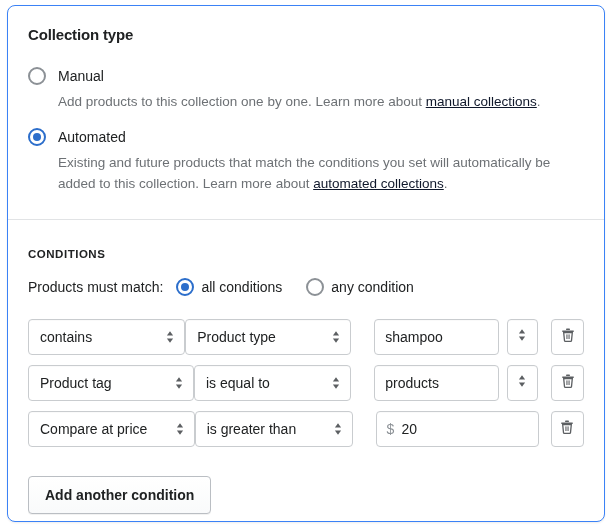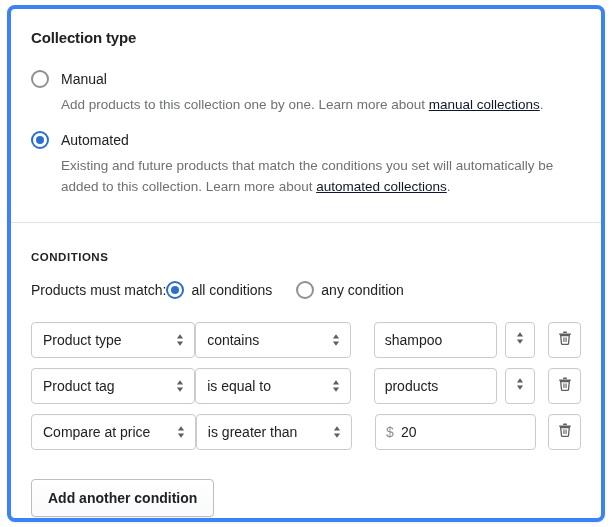--- a/index.html
+++ b/index.html
@@ -15,21 +15,21 @@
     overflow: hidden;
   }
 
   .card {
     position: absolute;
     left: 7px;
     top: 5px;
     width: 598px;
     height: 517px;
     background: #ffffff;
-    border: 4px solid #3b82f6;
+    border: 1px solid #3b82f6;
     border-radius: 8px;
     box-shadow: 0 1px 2px rgba(22,29,37,0.08);
     box-sizing: border-box;
     overflow: hidden;
   }
 
   
   .section-top {
     padding: 19px 20px 0 20px;
   }
@@ -133,20 +133,21 @@
   .match-row {
     display: flex;
     align-items: center;
     height: 20px;
     margin-bottom: 22px;
   }
   .match-label {
     font-size: 14px;
     color: #202223;
     line-height: 20px;
+    margin-right: 13px;
   }
   .match-option {
     position: relative;
     display: flex;
     align-items: center;
     padding-left: 25px;
     margin-right: 24px;
     height: 20px;
     justify-content: center;
   }
@@ -289,32 +290,32 @@
       </span>
 
       <span class="match-option">
         <span class="radio"></span>
         <span class="match-option-label">any condition</span>
       </span>
     </div>
 
     
     <div class="cond-row">
+      <div class="control select-field select-operator">
+        <span class="control-text">contains</span>
+        <span class="stepper-glyph">
+          <svg width="10" height="16" viewBox="0 0 10 16" aria-hidden="true">
+            <path d="M5 2.2 L8.1 6.4 L1.9 6.4 Z" fill="#5c5f62"></path>
+            <path d="M5 13.8 L1.9 9.6 L8.1 9.6 Z" fill="#5c5f62"></path>
+          </svg>
+        </span>
+      </div>
+
       <div class="control select-field select-subject">
         <span class="control-text">Product type</span>
-        <span class="stepper-glyph">
-          <svg width="10" height="16" viewBox="0 0 10 16" aria-hidden="true">
-            <path d="M5 2.2 L8.1 6.4 L1.9 6.4 Z" fill="#5c5f62"></path>
-            <path d="M5 13.8 L1.9 9.6 L8.1 9.6 Z" fill="#5c5f62"></path>
-          </svg>
-        </span>
-      </div>
-
-      <div class="control select-field select-operator">
-        <span class="control-text">contains</span>
         <span class="stepper-glyph">
           <svg width="10" height="16" viewBox="0 0 10 16" aria-hidden="true">
             <path d="M5 2.2 L8.1 6.4 L1.9 6.4 Z" fill="#5c5f62"></path>
             <path d="M5 13.8 L1.9 9.6 L8.1 9.6 Z" fill="#5c5f62"></path>
           </svg>
         </span>
       </div>
 
       <div class="control value-field">
         <span class="control-text">shampoo</span>

